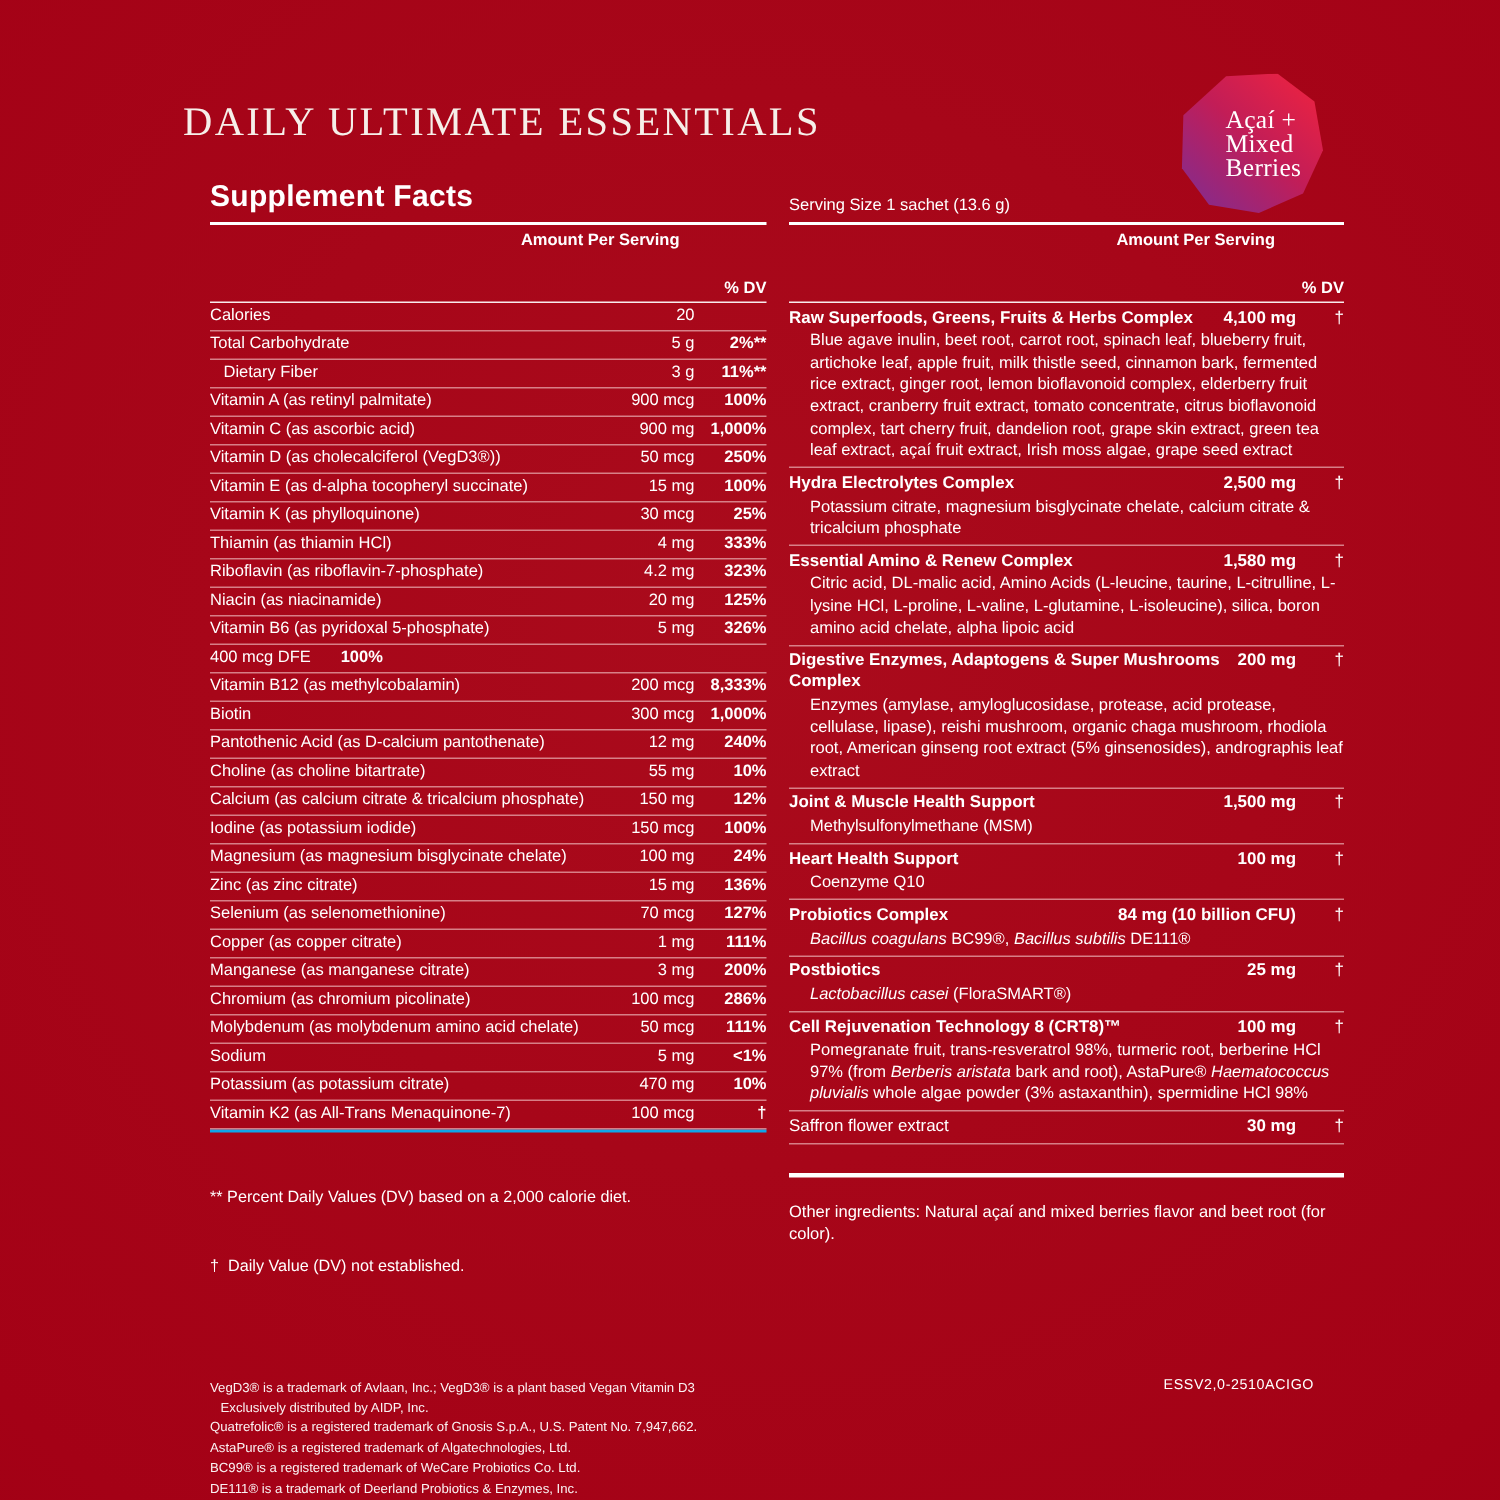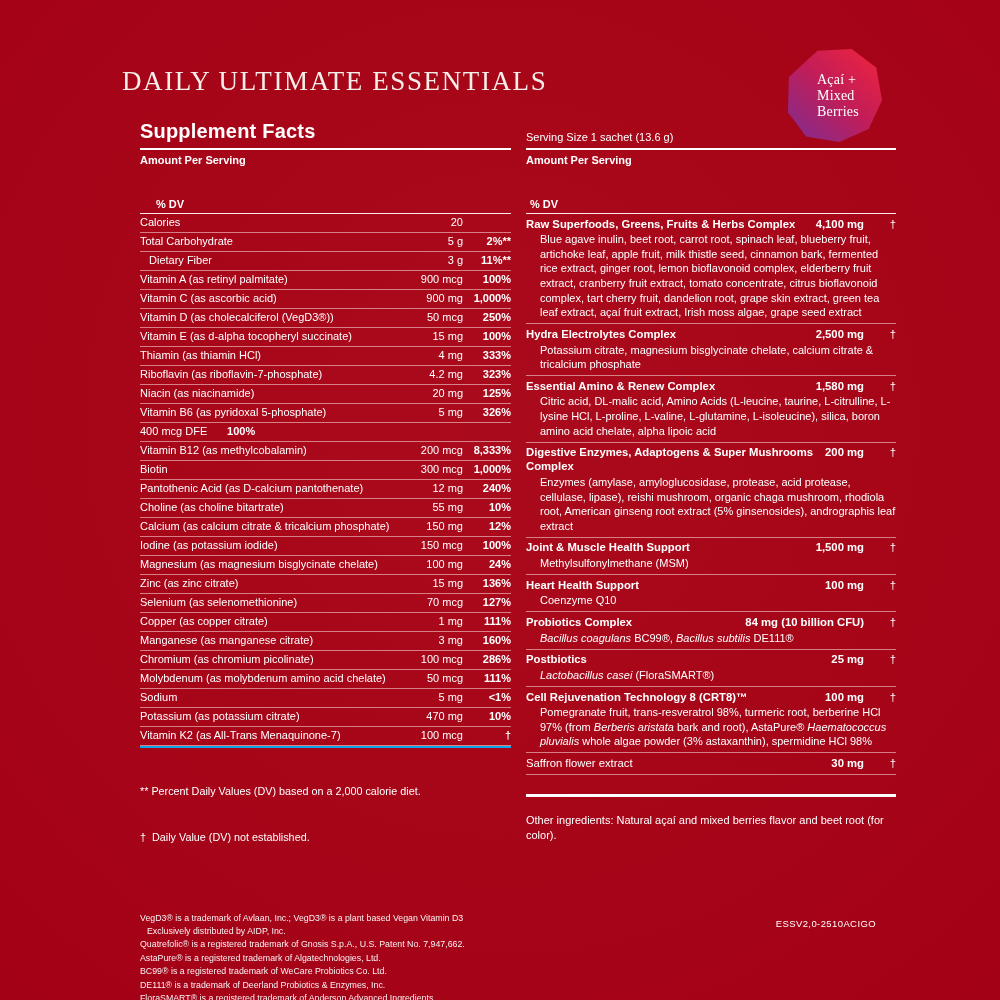--- a/index.html
+++ b/index.html
@@ -21,34 +21,34 @@
   .badge{ position:absolute; left:787px; top:49px; width:95px; height:93px; }
   .badge-shape{
     position:absolute; inset:0;
     clip-path:polygon(32% 2%, 68% 0%, 94% 20%, 100% 55%, 86% 86%, 55% 100%, 20% 94%, 1% 68%, 2% 30%);
     background:linear-gradient(222deg, #ee2340 4%, #c21d57 48%, #7c2d94 100%);
   }
   .badge-text{
     position:relative; height:100%; display:flex; flex-direction:column;
     justify-content:center; padding-left:30px;
     font-family:"Liberation Serif", serif;
-    font-size:14px; line-height:16px; color:#fff; letter-spacing:.2px;
+    font-size:17px; line-height:16px; color:#fff; letter-spacing:.2px;
   }
   
   .columns{ position:absolute; left:140px; top:120px; width:756px; display:flex; gap:15px; }
   .col-left{ width:371px; }
   .col-right{ width:370px; }
   .panel-head{ height:28px; display:flex; align-items:flex-end; padding-bottom:5px; }
   .sf-heading{ font-size:20px; font-weight:bold; letter-spacing:.2px; }
   .serving-size{ font-size:11px; }
   .rule-heavy{ border-top:2.5px solid #fff; }
   .col-header{
-    display:flex; justify-content:flex-end; 
+    display:flex; justify-content:flex-end; gap:14px;
     font-size:11px; font-weight:bold;
-    padding:4px 0 3px; border-bottom:1.5px solid rgba(255,255,255,.92);flex-direction:column;
+    padding:4px 0 3px; border-bottom:1.5px solid rgba(255,255,255,.92);
   }
   .col-header .hdr-dv{ width:44px; text-align:right;margin-top:32px; }
   .col-right .col-header .hdr-dv{ width:32px; }
   
   .lrow{
     display:flex; align-items:flex-start;
     font-size:11px; line-height:13.4px; padding:2.4px 0 2.2px;
     border-bottom:1px solid rgba(255,225,225,.55);
   }
   .lrow .nname{ flex:1; padding-right:6px; }
@@ -130,20 +130,25 @@
           <span class="nname">Vitamin D (as cholecalciferol (VegD3®))</span>
           <span class="namt">50 mcg</span>
           <span class="ndv">250%</span>
         </div>
         <div class="lrow">
           <span class="nname">Vitamin E (as d-alpha tocopheryl succinate)</span>
           <span class="namt">15 mg</span>
           <span class="ndv">100%</span>
         </div>
         <div class="lrow">
+          <span class="nname">Vitamin K (as phylloquinone)</span>
+          <span class="namt">30 mcg</span>
+          <span class="ndv">25%</span>
+        </div>
+        <div class="lrow">
           <span class="nname">Thiamin (as thiamin HCl)</span>
           <span class="namt">4 mg</span>
           <span class="ndv">333%</span>
         </div>
         <div class="lrow">
           <span class="nname">Riboflavin (as riboflavin-7-phosphate)</span>
           <span class="namt">4.2 mg</span>
           <span class="ndv">323%</span>
         </div>
         <div class="lrow">
@@ -206,21 +211,21 @@
           <span class="ndv">127%</span>
         </div>
         <div class="lrow">
           <span class="nname">Copper (as copper citrate)</span>
           <span class="namt">1 mg</span>
           <span class="ndv">111%</span>
         </div>
         <div class="lrow">
           <span class="nname">Manganese (as manganese citrate)</span>
           <span class="namt">3 mg</span>
-          <span class="ndv">160%</span>
+          <span class="ndv">200%</span>
         </div>
         <div class="lrow">
           <span class="nname">Chromium (as chromium picolinate)</span>
           <span class="namt">100 mcg</span>
           <span class="ndv">286%</span>
         </div>
         <div class="lrow">
           <span class="nname">Molybdenum (as molybdenum amino acid chelate)</span>
           <span class="namt">50 mcg</span>
           <span class="ndv">111%</span>

